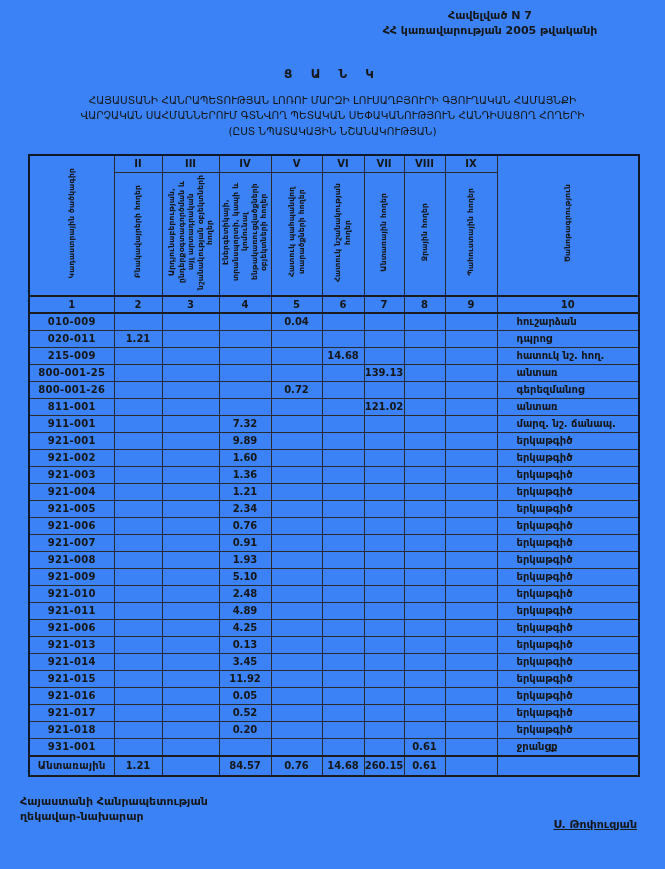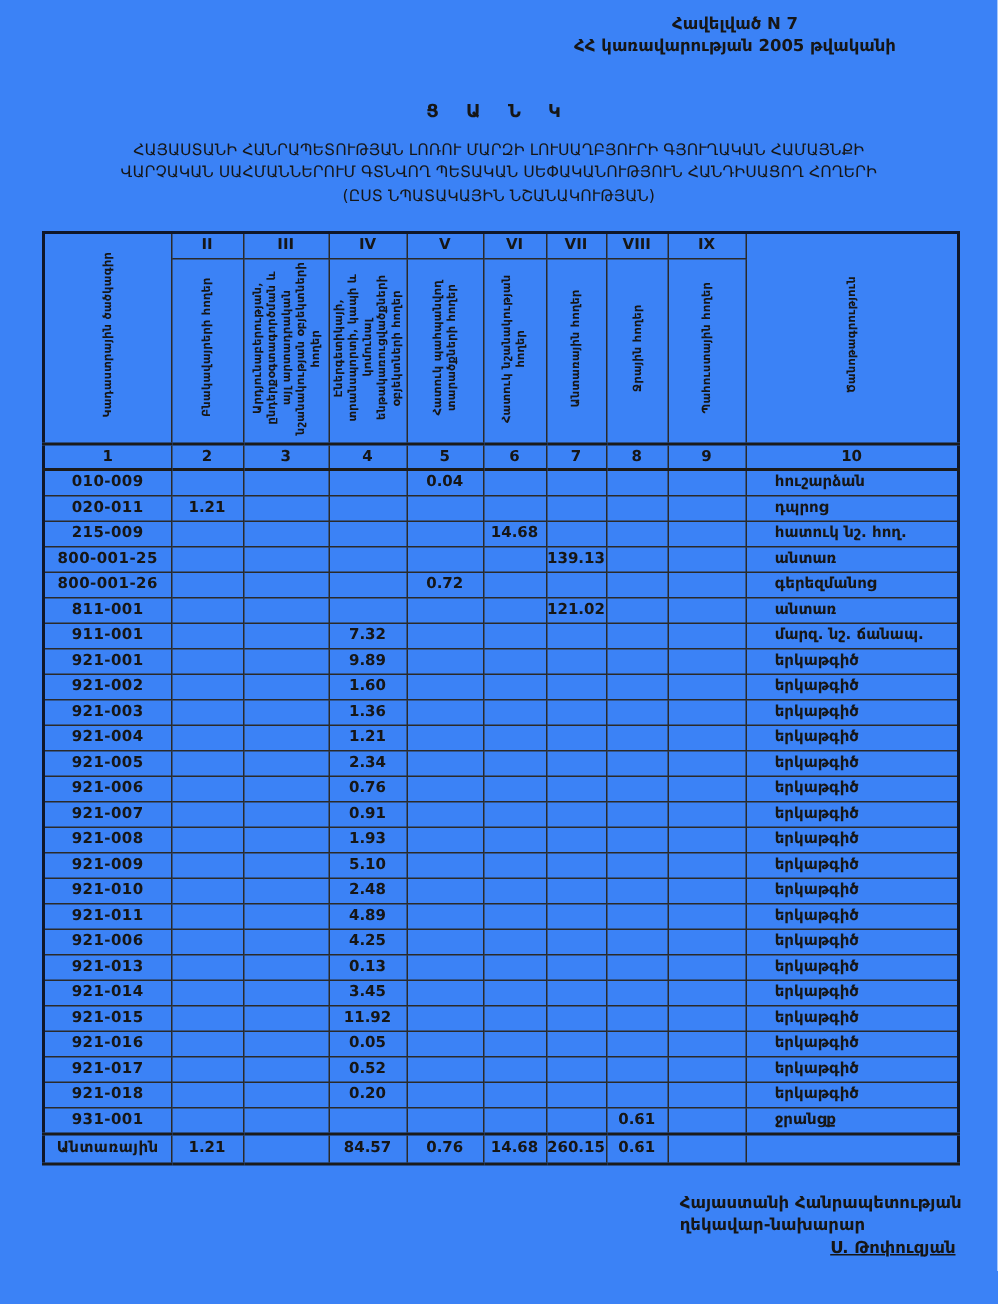--- a/index.html
+++ b/index.html
@@ -92,21 +92,20 @@
   }
   
   .footer {
     display: flex;
     justify-content: space-between;
     align-items: flex-end;
     margin: 18px 24px 0 20px;
     font-size: 11px;
     font-weight: 700;
     line-height: 1.35;
-    flex-direction: column;
   }
   .footer .sig { margin-bottom: -8px; padding-right: 4px; text-decoration: underline; }
 </style>
 </head>
 <body>
 
 <div class="page">
 
   <div class="annex">
     <div>Հավելված N 7</div>

